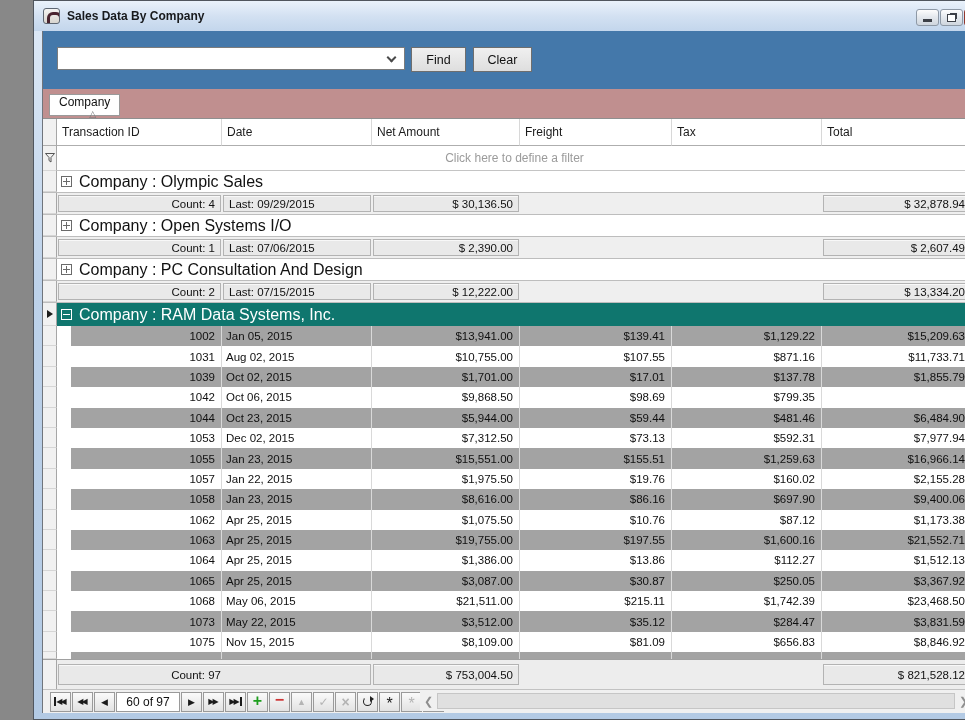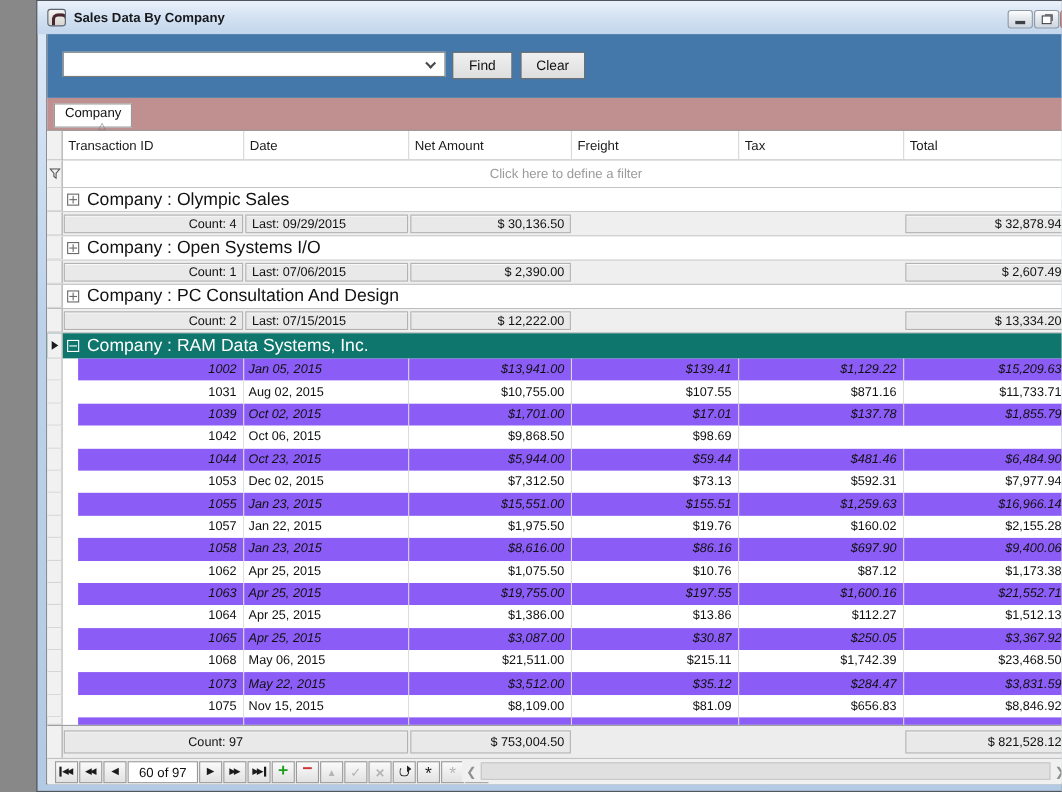--- a/index.html
+++ b/index.html
@@ -64,21 +64,21 @@
   .sum-box{margin:2px 1px;background:#e9e9e9;border:1px solid #b3b3b3;box-shadow:inset 0 1px 0 #f8f8f8;
     font-size:11.5px;color:#111;display:flex;align-items:center;padding:0 5px;}
   .sum-box.r{justify-content:flex-end;}
   .data-row{height:20.4px;}
   .dcell{font-size:11.5px;color:#101010;display:flex;align-items:center;border-right:1px solid #d9d9d9;}
   .dcell.r{justify-content:flex-end;padding-right:6px;}
   .dcell.l{padding-left:4px;}
   .c1wrap{display:flex;border-right:1px solid #d9d9d9;}
   .indent{width:14px;background:#fff;flex:none;}
   .c1val{flex:1;display:flex;align-items:center;justify-content:flex-end;padding-right:6px;font-size:11.5px;color:#101010;}
-  .yellow .cellbg{background:#8b5cf6;font-style:italic;}
+  .yellow .cellbg{background:#a3a3a3;}
   .white .cellbg{background:#fff;}
   .partial-row{height:6.6px;overflow:hidden;}
   
   .footer-row{position:absolute;left:0;top:628px;height:30px;background:#ededed;border-top:1px solid #a0a0a0;}
   .footer-row .ind{border-bottom:none;}
   .fbox{margin:4px 1px;background:#e9e9e9;border:1px solid #b3b3b3;box-shadow:inset 0 1px 0 #f8f8f8;
     font-size:11.5px;color:#111;display:flex;align-items:center;padding:0 5px;}
   .fbox.span2{grid-column:2/4;}
   .fbox .half{width:157px;text-align:right;}
   .fbox.r{justify-content:flex-end;}
@@ -260,20 +260,21 @@
         </div>
         <div class="gridrow data-row white">
           <div class="ind"></div>
           <div class="c1wrap">
             <div class="indent"></div>
             <div class="c1val cellbg">1042</div>
           </div>
           <div class="dcell l cellbg">Oct 06, 2015</div>
           <div class="dcell r cellbg">$9,868.50</div>
           <div class="dcell r cellbg">$98.69</div>
+          <div class="dcell r cellbg">$799.35</div>
         </div>
         <div class="gridrow data-row yellow">
           <div class="ind"></div>
           <div class="c1wrap">
             <div class="indent"></div>
             <div class="c1val cellbg">1044</div>
           </div>
           <div class="dcell l cellbg">Oct 23, 2015</div>
           <div class="dcell r cellbg">$5,944.00</div>
           <div class="dcell r cellbg">$59.44</div>

